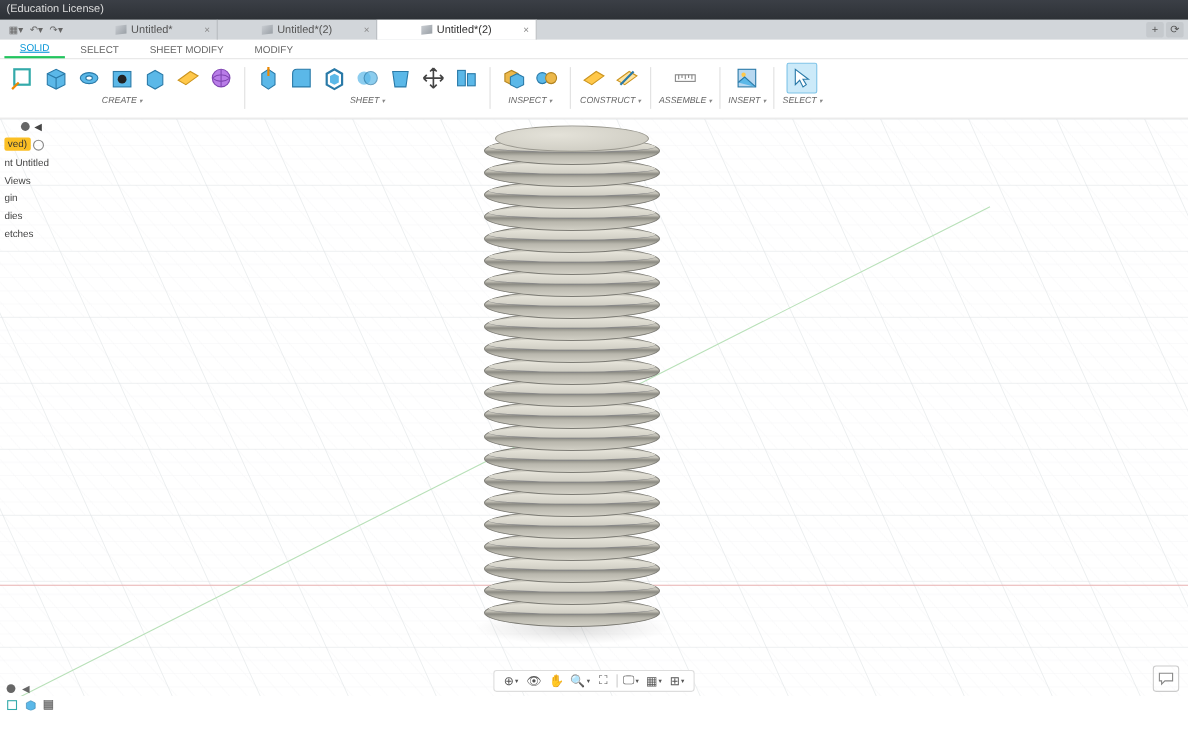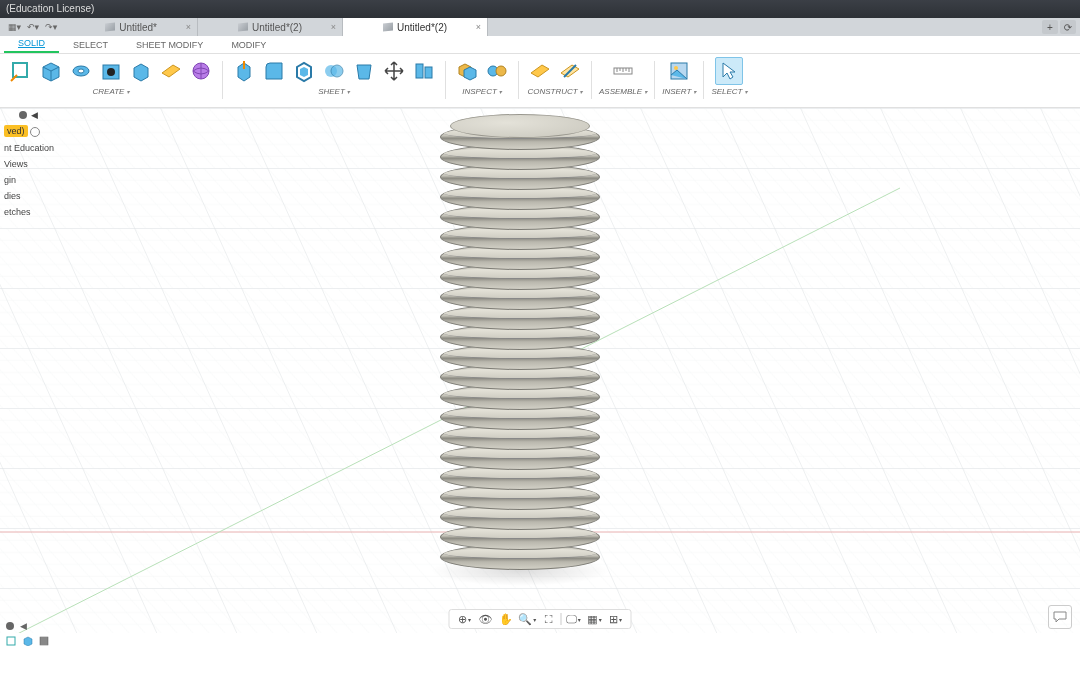--- a/index.html
+++ b/index.html
@@ -327,21 +327,21 @@
     <div class="cap"></div>
   </div>
 </div>
 
 <div class="browser">
   <div class="hdr">
       <span class="dot"></span>
       <span>◀</span>
     </div>
   <div class="item"><span class="saved">ved)</span> <span class="gear"></span></div>
-  <div class="item">nt Education</div>
+  <div class="item">nt Untitled</div>
   <div class="item">Views</div>
   <div class="item">gin</div>
   <div class="item">dies</div>
   <div class="item">etches</div>
 </div>
 
 <div class="navbar">
   <div class="nbtn dd">⊕</div>
   <div class="nbtn">👁</div>
   <div class="nbtn">✋</div>

